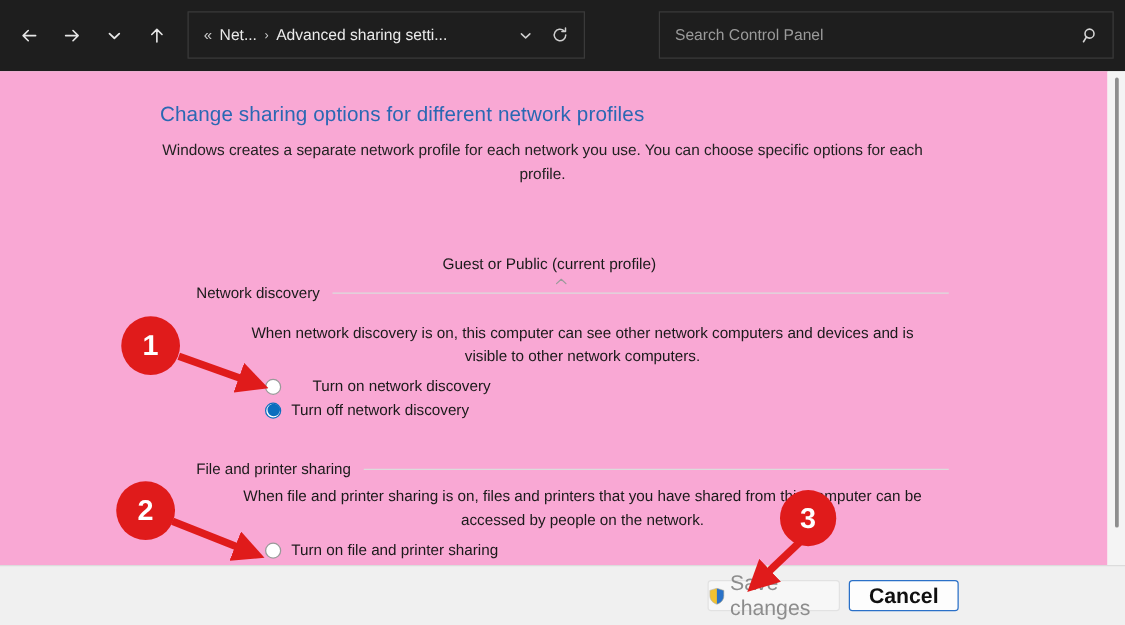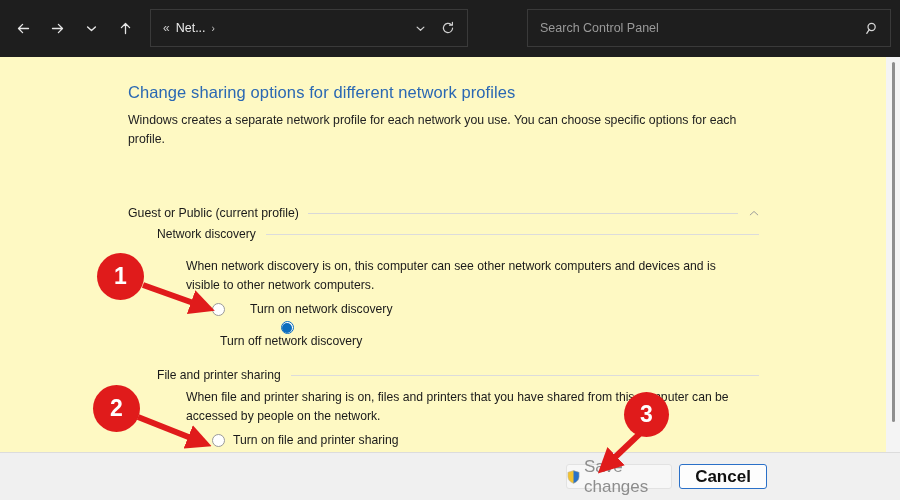--- a/index.html
+++ b/index.html
@@ -115,22 +115,23 @@
   .searchbox input::placeholder { color: #9a9a9a; }
   .search-icon { color: #d6d6d6; display: flex; align-items: center; }
 
   
   .content {
     position: absolute;
     left: 0;
     top: 57px;
     width: 886px;
     height: 395px;
-    background: #fef9c3;
+    background: #f9a8d4;
     overflow: hidden;
+    text-align: center;
   }
 
   .page-title {
     position: absolute;
     left: 128px;
     top: 26px;
     color: #2a68b3;
     font-size: 16.5px;
     font-weight: normal;
     letter-spacing: 0.1px;
@@ -356,20 +357,21 @@
       <svg width="17" height="17" viewBox="0 0 17 17" fill="none" stroke="currentColor" stroke-width="1.3">
         <path d="M8.5 13.5V3.5M8.5 3.5L4.4 7.6M8.5 3.5L12.6 7.6" stroke-linecap="round" stroke-linejoin="round"></path>
       </svg>
     </div>
   </div>
 
   <div class="addressbar">
     <span class="crumb-chevron-left">«</span>
     <span class="crumb">Net...</span>
     <span class="crumb-sep">›</span>
+    <span class="crumb">Advanced sharing setti...</span>
     <span class="addr-spacer"></span>
     <span class="addr-icon">
       <svg width="13" height="13" viewBox="0 0 13 13" fill="none" stroke="currentColor" stroke-width="1.2">
         <path d="M3.1 5.1L6.5 8.3L9.9 5.1" stroke-linecap="round" stroke-linejoin="round"></path>
       </svg>
     </span>
     <span class="addr-icon refresh">
       <svg width="14" height="14" viewBox="0 0 14 14" fill="none" stroke="currentColor" stroke-width="1.2">
         <path d="M11.6 7a4.6 4.6 0 1 1-1.4-3.3" stroke-linecap="round"></path>
         <path d="M11.4 1.3V4.2H8.5" stroke-linecap="round" stroke-linejoin="round"></path>
@@ -388,21 +390,21 @@
   </div>
 </div>
 
 <div class="content">
 
   <h1 class="page-title">Change sharing options for different network profiles</h1>
 
   <p class="page-desc">Windows creates a separate network profile for each network you use. You can choose specific options for each profile.</p>
 
 
-  <div class="profile-row" style="top:147px;">
+  <div class="profile-row" style="top:147px;flex-direction:column;">
     <span class="profile-label">Guest or Public (current profile)</span>
     <span class="profile-rule"></span>
     <span class="profile-chev">
       <svg width="14" height="14" viewBox="0 0 14 14" fill="none" stroke="currentColor" stroke-width="1.15">
         <path d="M2.6 9.2L7 5.2L11.4 9.2" stroke-linecap="round" stroke-linejoin="round"></path>
       </svg>
     </span>
   </div>
 
   <div class="subsection" style="top:169px;">
@@ -410,21 +412,21 @@
     <span class="subsection-rule"></span>
   </div>
 
   <p class="body-text" style="top:200px;">When network discovery is on, this computer can see other network computers and devices and is visible to other network computers.</p>
 
   <div class="radio-row" style="left:212px; top:245px;gap:17px;">
     <span class="radio"></span>
     <span class="radio-label">Turn on network discovery</span>
   </div>
 
-  <div class="radio-row" style="left:212px; top:264px;flex-direction:column;">
+  <div class="radio-row" style="left:212px; top:264px;">
     <span class="radio checked"></span>
     <span class="radio-label">Turn off network discovery</span>
   </div>
 
   <div class="subsection" style="top:310px;">
     <span class="subsection-label">File and printer sharing</span>
     <span class="subsection-rule"></span>
   </div>
 
   <p class="body-text" style="top:331px;">When file and printer sharing is on, files and printers that you have shared from this computer can be accessed by people on the network.</p>

